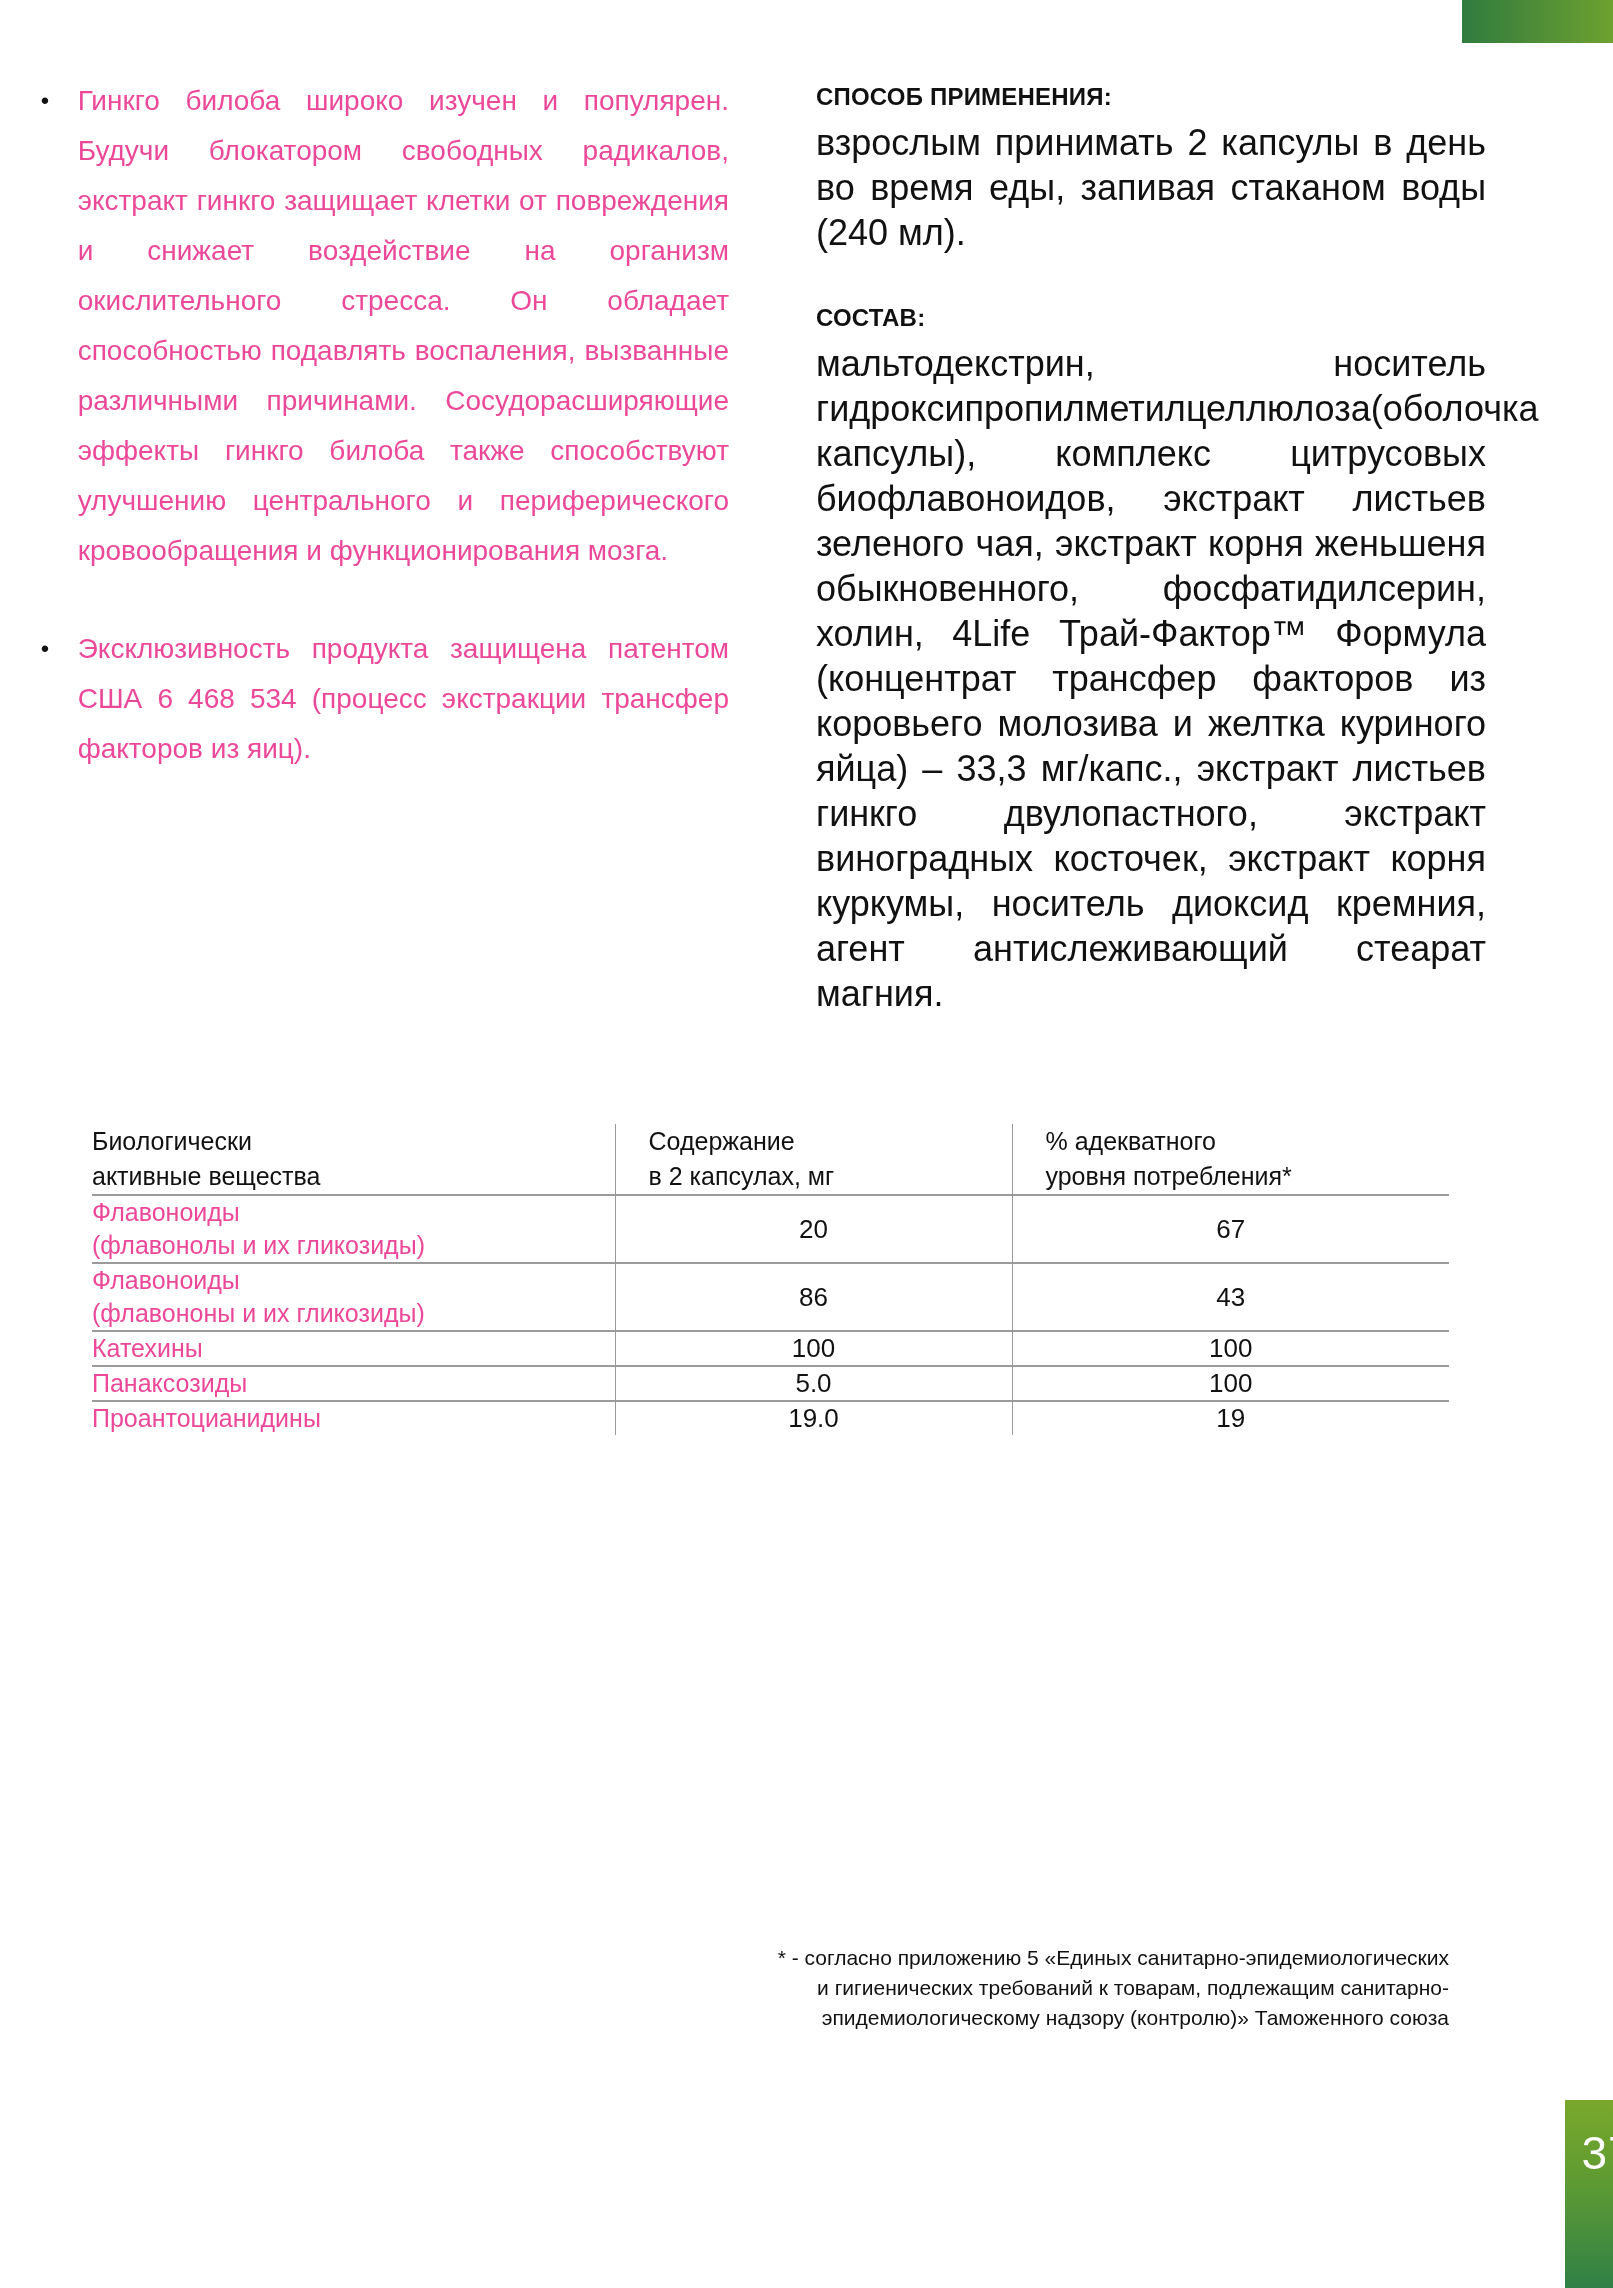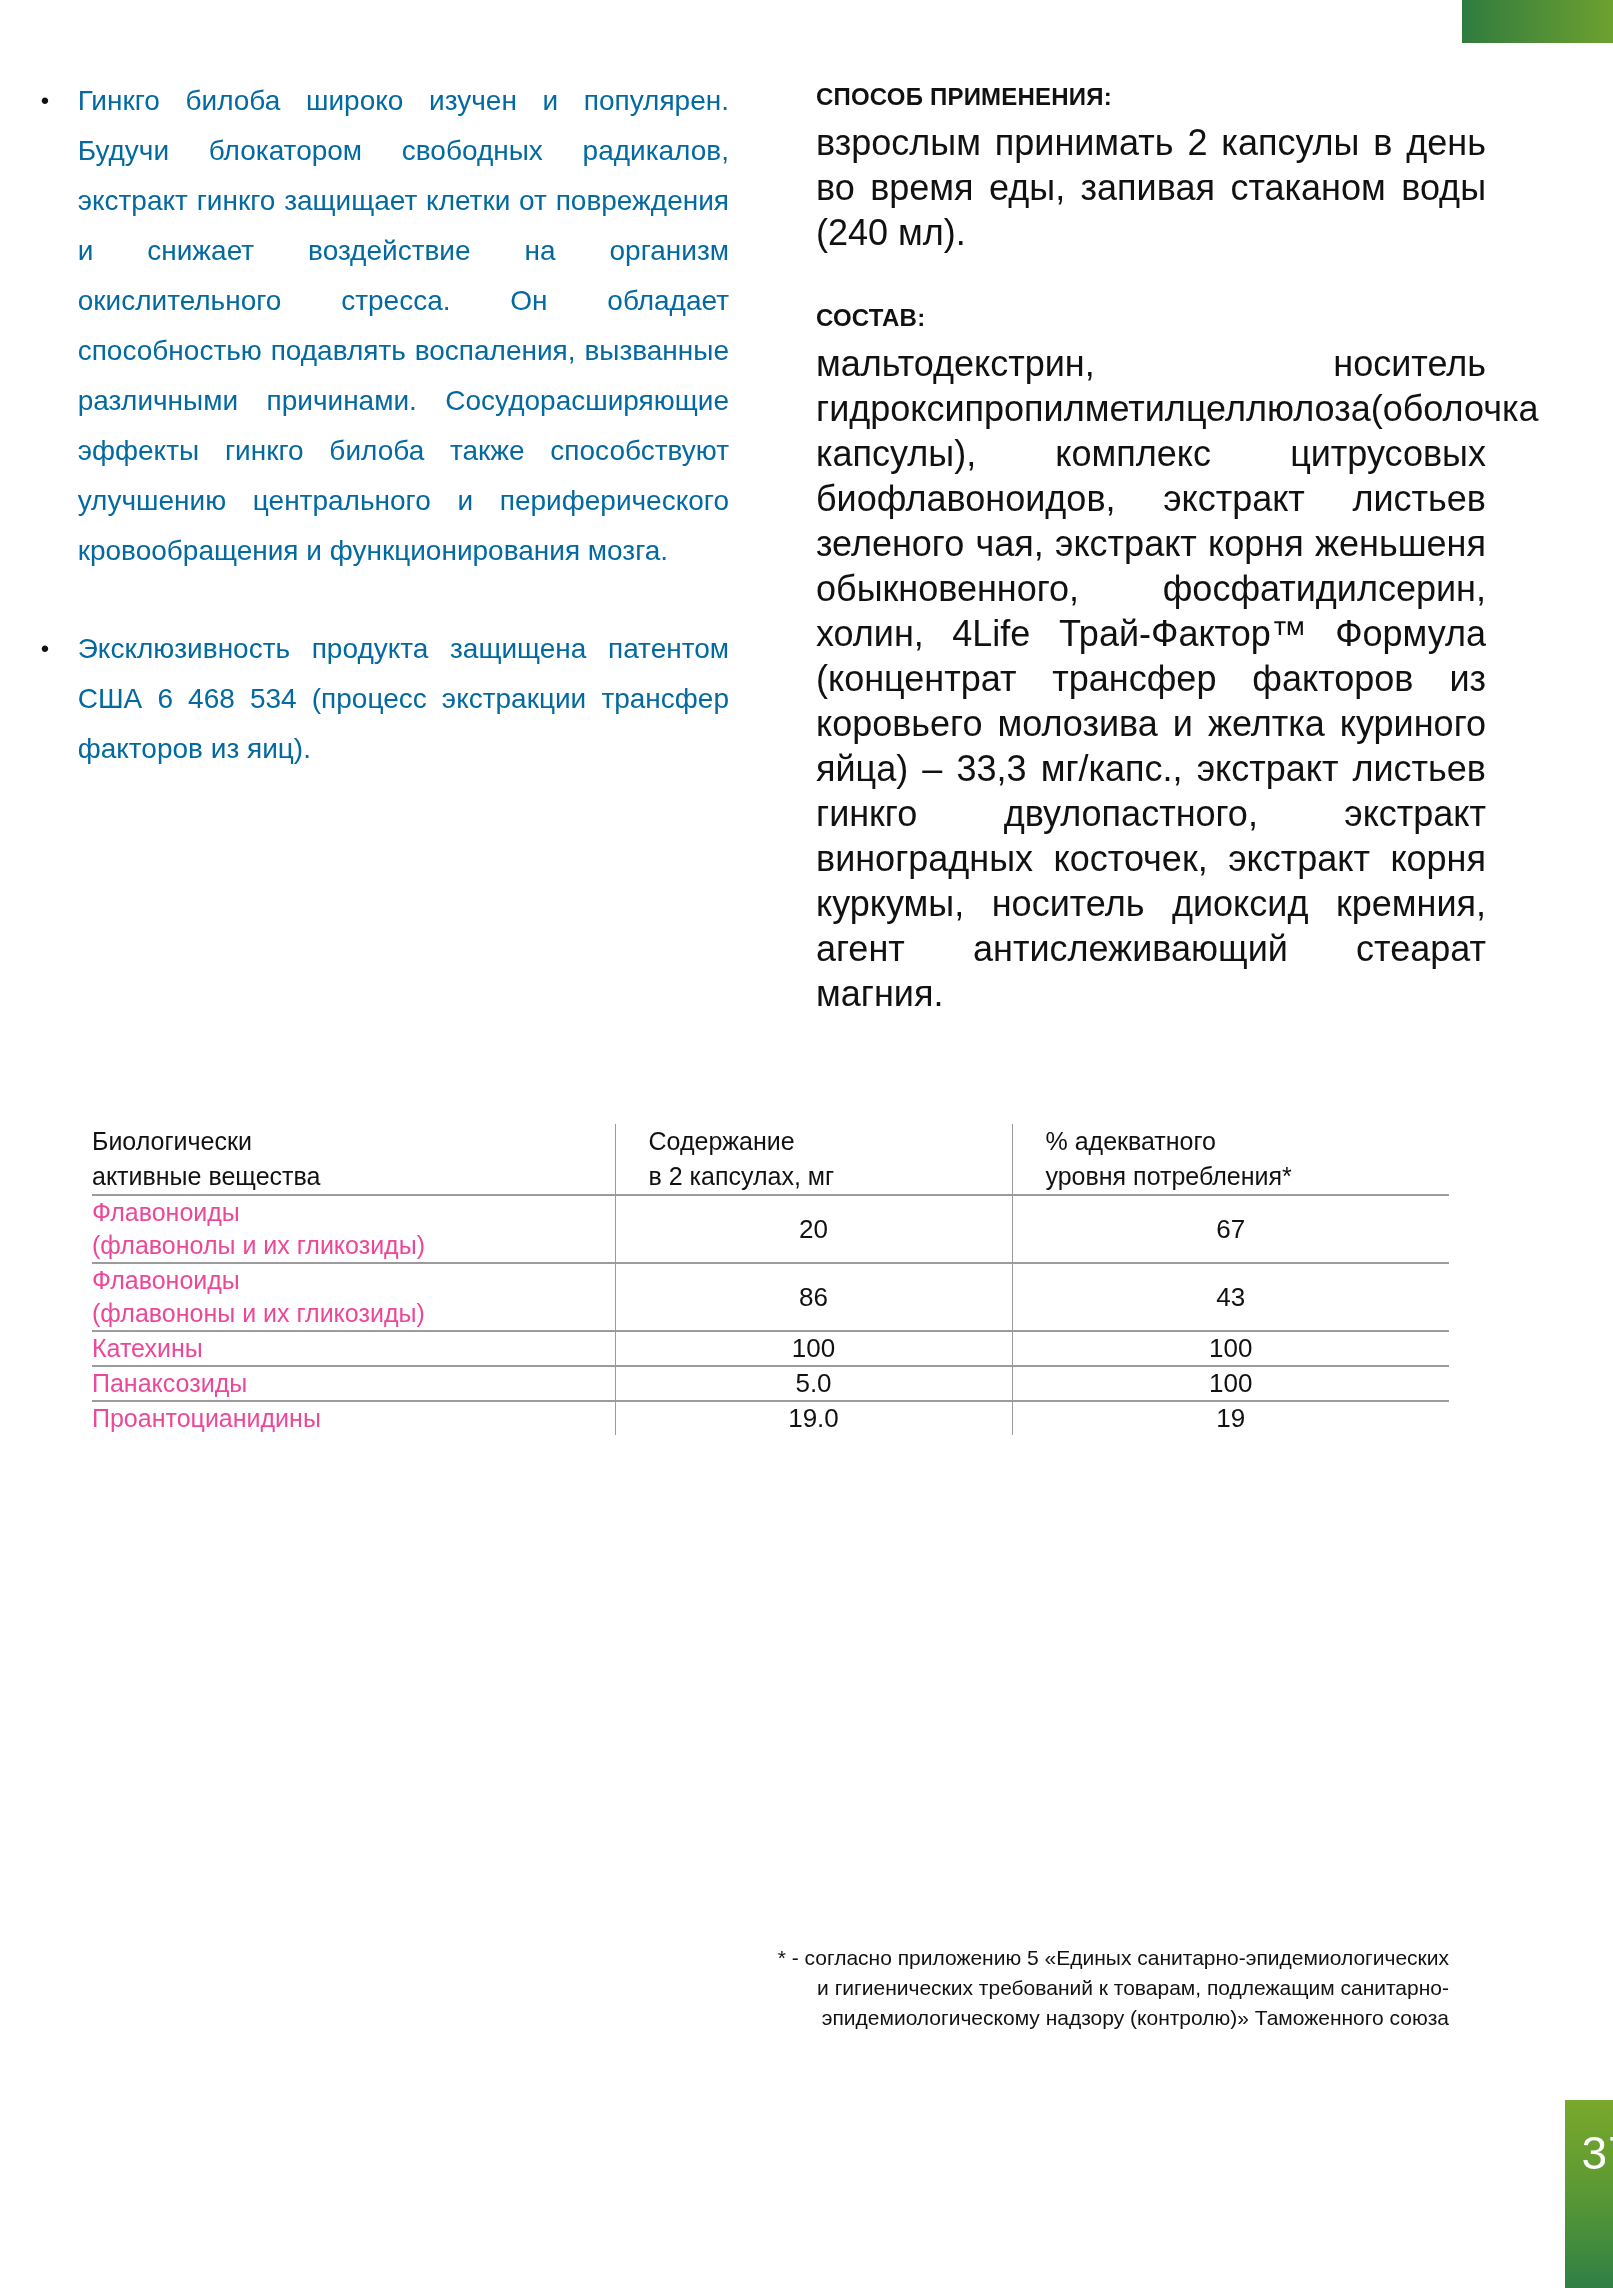--- a/index.html
+++ b/index.html
@@ -75,21 +75,21 @@
     color: #111;
     text-align: left;
     padding-left: 3.7px;
   }
   .bullet-text {
     flex: 1 1 auto;
     font-size: 28px;
     line-height: 50px;
     text-align: justify;
     text-justify: inter-word;
-    color: #0369a1;
+    color: #ec4899;
     hyphens: manual;
   }
 
   
   .section-heading {
     font-size: 24px;
     font-weight: bold;
     line-height: 42px;
     color: #111;
     margin: 0 0 1.8px 0;

